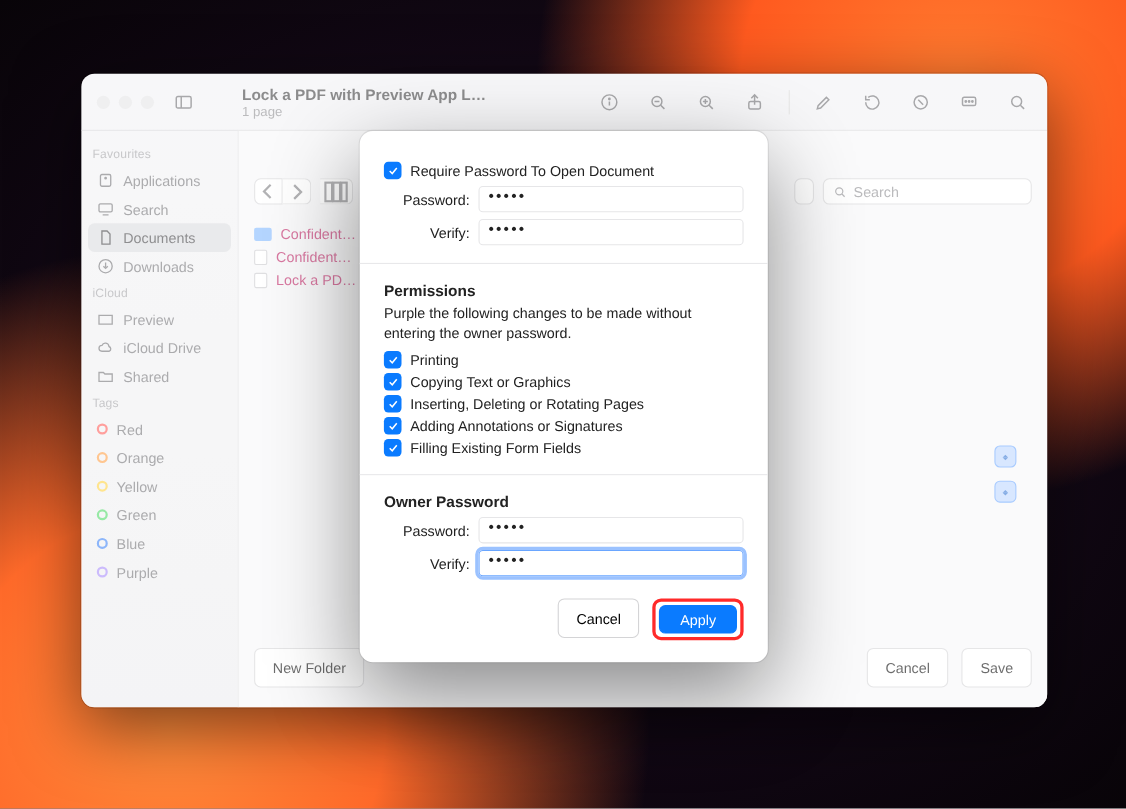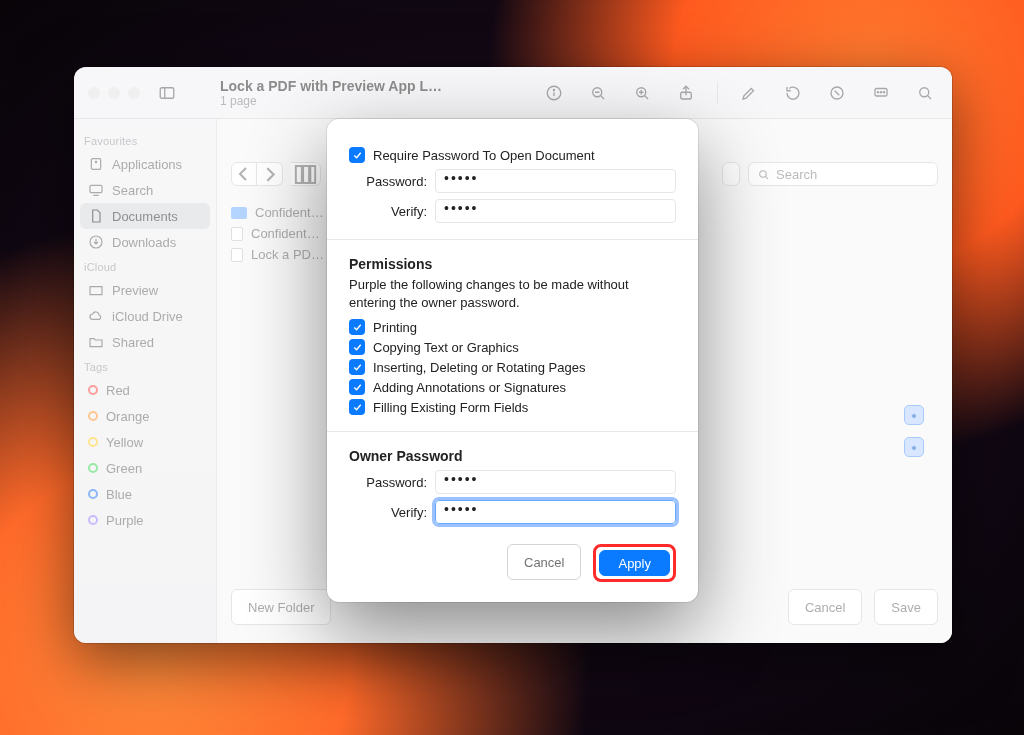--- a/index.html
+++ b/index.html
@@ -42,31 +42,31 @@
   .content { flex:1; position:relative; background:#f6f6f8; border-left:1px solid #e1e1e3; }
   .cbar { position:absolute; top:38px; left:0; right:0; height:34px; display:flex; align-items:center; padding:0 14px; gap:8px;}
   .seg { display:flex; }
   .segbtn { width:26px; height:24px; border:1px solid #d4d4d6; background:#fff; display:flex; align-items:center; justify-content:center; color:#7a7a7e;}
   .segbtn:first-child{border-radius:6px 0 0 6px;}
   .segbtn:last-child{border-left:none;border-radius:0 6px 6px 0;}
   .viewseg .segbtn{width:30px;}
   .cbar .stretch { flex:1; }
   .stepper { border:1px solid #d4d4d6; border-radius:6px; width:18px; height:24px; margin-left:6px; background:#fff;}
   .search { flex:0 0 190px; height:24px; border:1px solid #d4d4d6; border-radius:6px; background:#fff; display:flex; align-items:center; gap:6px; padding:10px 8px; color:#8a8a8e; font-size:13px;}
-  .filelist { position:absolute; top:86px; left:14px; display:flex; flex-direction:column; gap:6px; font-size:13px; color:#737373;}
+  .filelist { position:absolute; top:86px; left:14px; display:flex; flex-direction:column; gap:6px; font-size:13px; color:#be185d;}
   .filelist .row { display:flex; align-items:center; gap:8px; }
   .folder-ic { width:16px; height:12px; background:#7fb7ff; border-radius:2px; display:inline-block;}
   .doc-ic { width:12px; height:14px; background:#fff; border:1px solid #c8c8cc; border-radius:2px; display:inline-block;}
 
   .opt-row { position:absolute; right:28px; top:286px; display:flex; flex-direction:column; gap:12px; align-items:flex-end;}
   .blue-stepper { width:20px; height:20px; border-radius:5px; background:#bcd6ff; border:1px solid #6aa6ff; display:flex; align-items:center; justify-content:center;}
   .blue-stepper svg{width:12px;height:12px;color:#2e72d2;}
 
   .winfooter { position:absolute; bottom:18px; left:14px; right:14px; display:flex; align-items:center; }
-  .btn { height:26px; border:1px solid #d4d4d6; border-radius:6px; background:#fff; color:#737373; font-size:13px; padding:17px 16px; display:inline-flex; align-items:center; justify-content:center;}
+  .btn { height:26px; border:1px solid #d4d4d6; border-radius:6px; background:#fff; color:#000000; font-size:13px; padding:17px 16px; display:inline-flex; align-items:center; justify-content:center;}
   .winfooter .right { margin-left:auto; display:flex; gap:12px;}
 
   
   .modal {
     position:absolute; left:327px; top:119px; width:371px;
     background:#fff; border-radius:12px; box-shadow:0 30px 80px rgba(0,0,0,.45), 0 0 0 1px rgba(0,0,0,.08);
     z-index:10; padding:22px 22px 20px;
     font-size:13px; color:#222;
   }
   .m-row { display:flex; align-items:center; margin:6px 0; }

